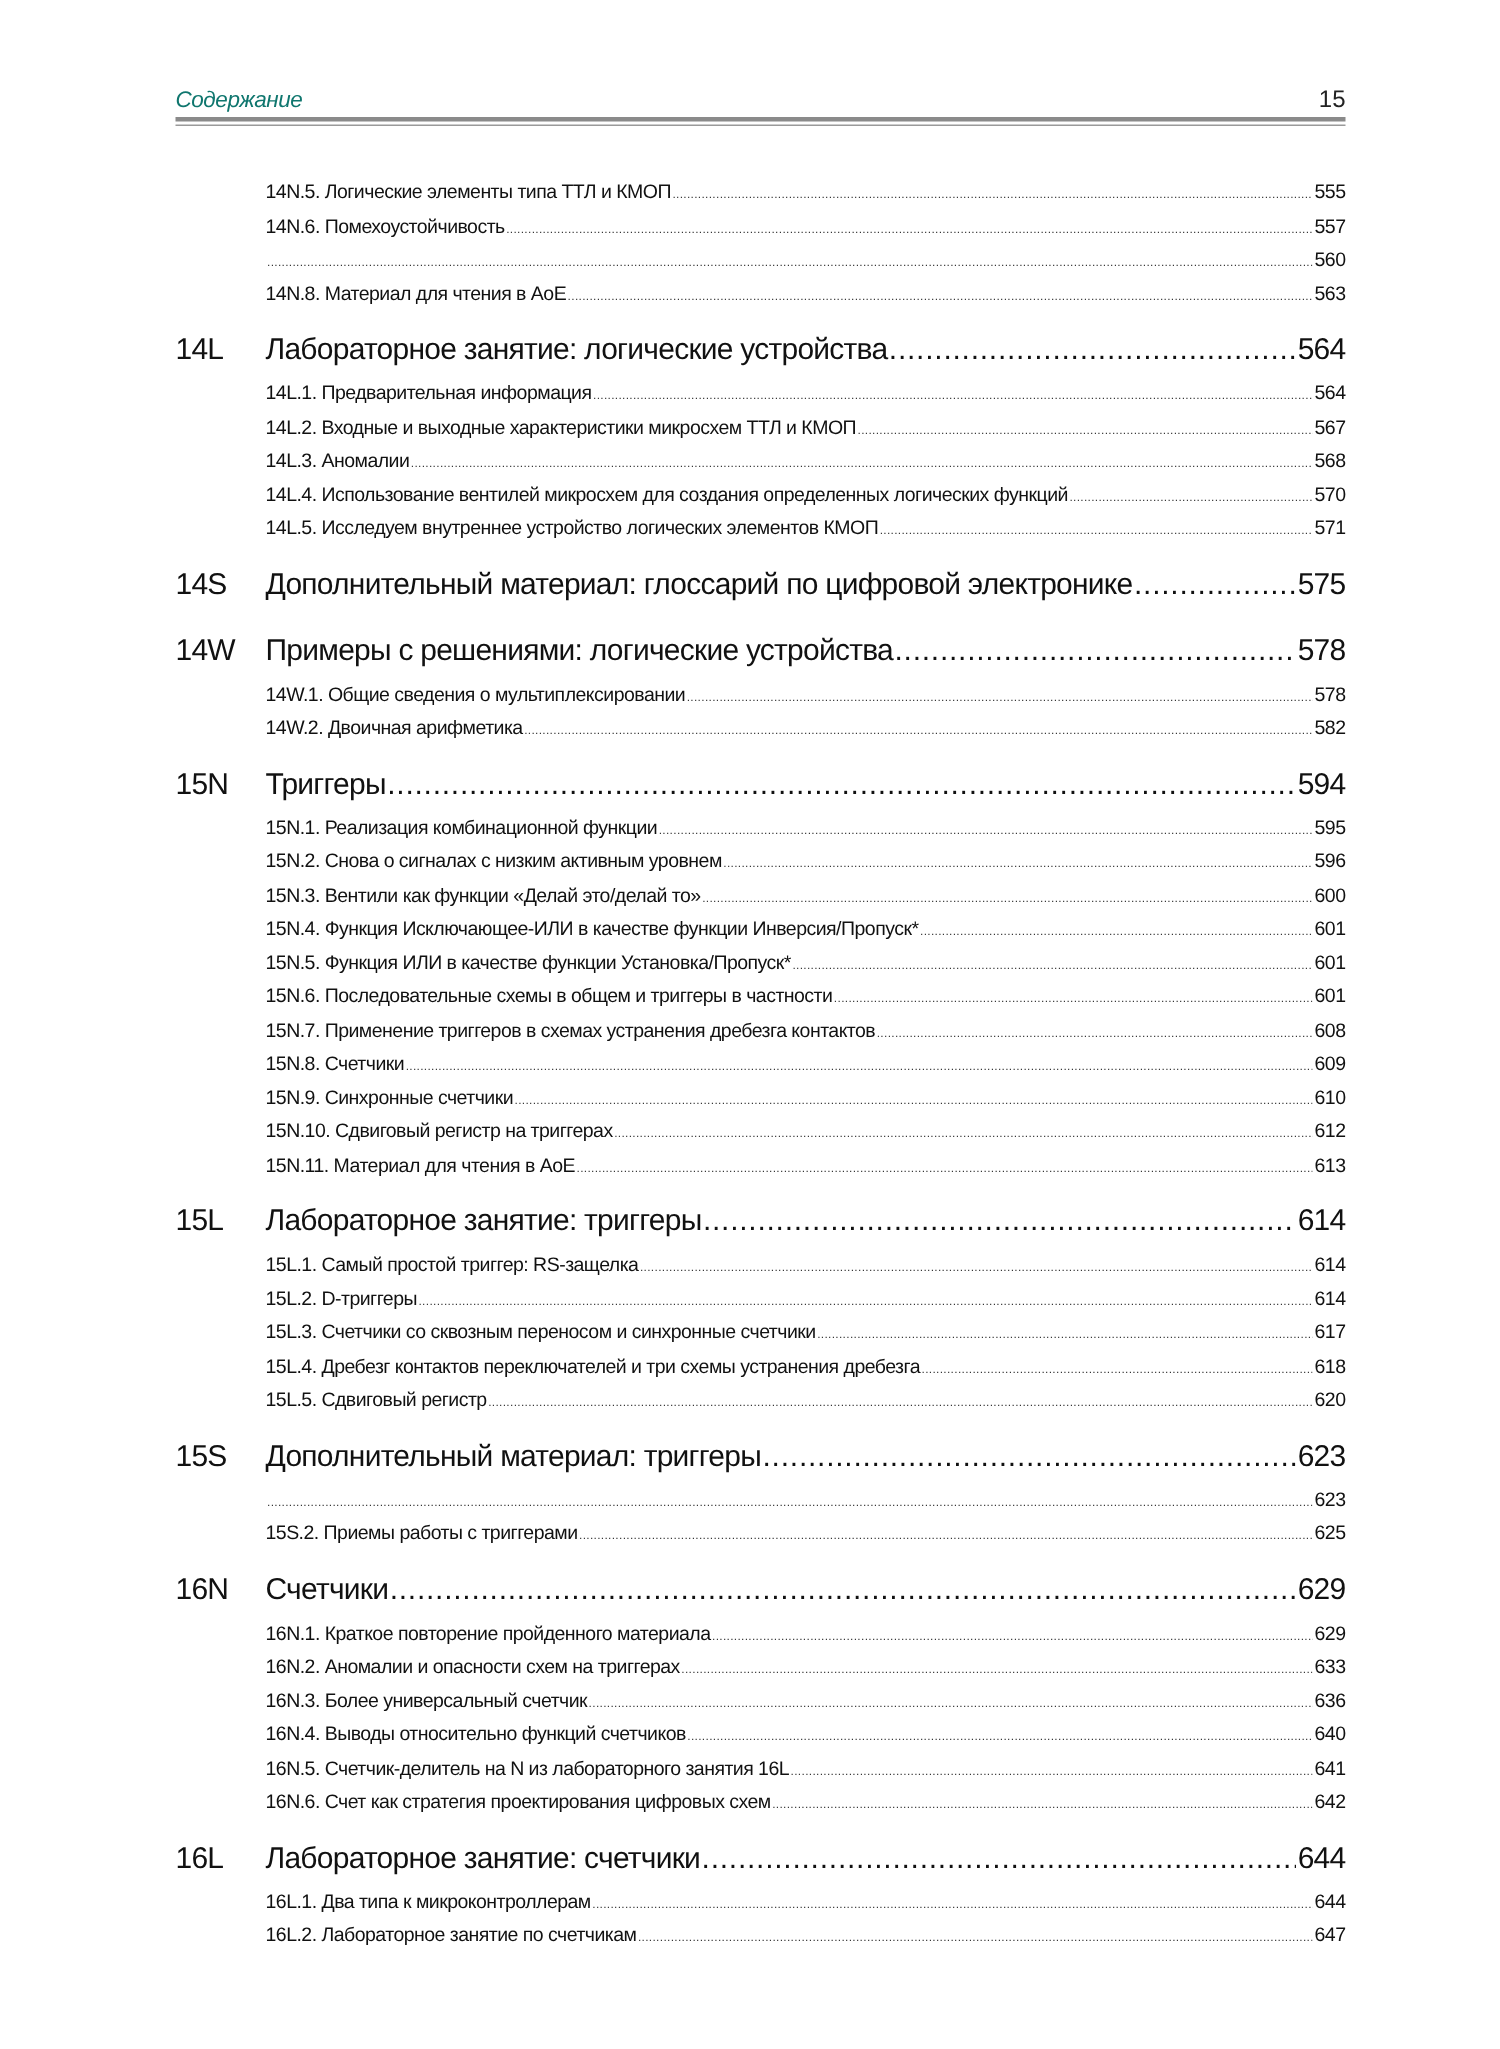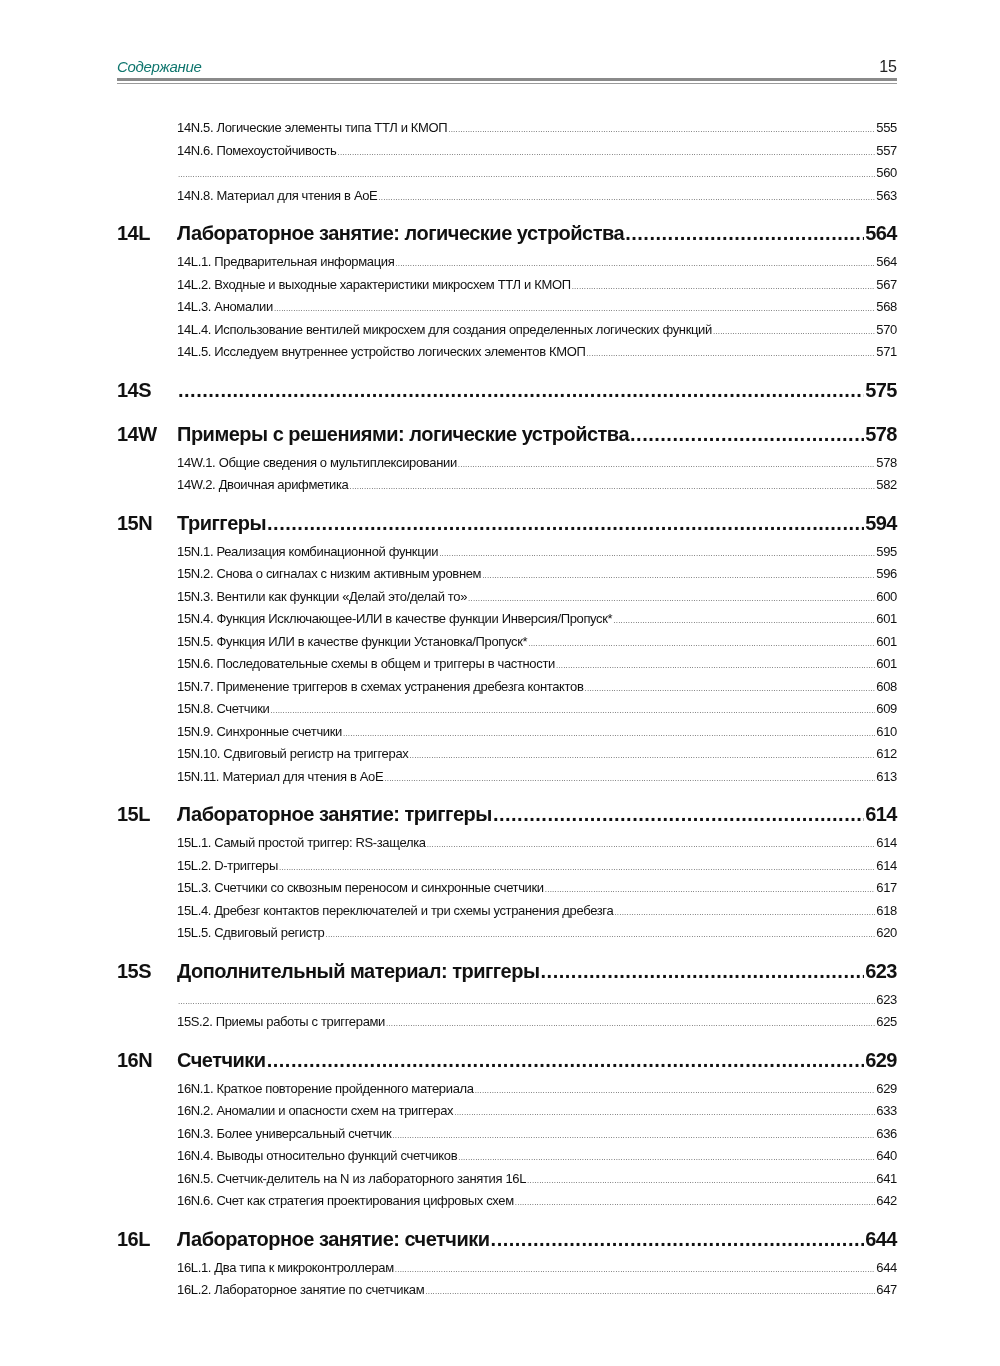--- a/index.html
+++ b/index.html
@@ -5,21 +5,21 @@
   html, body { margin: 0; padding: 0; background: #ffffff; }
   body { width: 1000px; height: 1366px; position: relative; font-family: "Liberation Sans", sans-serif; color: #111; }
   .header { position: absolute; left: 117px; top: 56px; width: 780px; height: 30px; }
   .header-title { position: absolute; left: 0; top: 2px; font-style: italic; font-size: 15px; letter-spacing: -0.3px; color: #0f766e; }
   .header-page { position: absolute; right: 0; top: 2px; font-size: 16px; color: #222; }
   .rule-thick { position: absolute; left: 0; right: 0; top: 22px; height: 3px; background: #8a8a8a; }
   .rule-thin { position: absolute; left: 0; right: 0; top: 27px; height: 1px; background: #9a9a9a; }
 
   .toc { position: absolute; left: 117px; top: 98px; width: 780px; margin-top: 19px; }
   .chapter { position: relative; }
-  .ch-head { display: flex; align-items: center; height: 36px; line-height: 36px; font-weight: bold; font-size: 20px; letter-spacing: -0.5px; }
+  .ch-head { display: flex; align-items: center; height: 36px; line-height: 36px; font-weight: normal; font-size: 20px; letter-spacing: -0.5px; }
   .ch-code { width: 60px; flex: 0 0 60px; }
   .ch-title { flex: 0 0 auto; white-space: nowrap; }
   .dots { flex: 1 1 auto; overflow: hidden; white-space: nowrap; position: relative; margin: 0 1px; }
   .dots::before { content: "................................................................................................................................................................................................................................................................................................................................................................................................"; }
   .ch-page { flex: 0 0 auto; }
   .subs { padding-left: 60px; }
   .sub { display: flex; align-items: baseline; height: 22.5px; line-height: 22.5px; font-size: 13px; letter-spacing: -0.35px; }
   .sub .t { flex: 0 0 auto; white-space: nowrap; }
   .sub .dots { font-size: 8px; letter-spacing: 0.2px; color: #333; }
   .sub .p { flex: 0 0 auto; }
@@ -94,20 +94,21 @@
           <span class="dots"></span>
           <span class="p">571</span>
         </div>
     </div>
   </div>
   <div class="gap"></div>
 
   <div class="chapter">
     <div class="ch-head">
         <span class="ch-code">14S</span>
+        <span class="ch-title">Дополнительный материал: глоссарий по цифровой электронике</span>
         <span class="dots"></span>
         <span class="ch-page">575</span>
       </div>
   </div>
   <div class="gap"></div>
 
   <div class="chapter">
     <div class="ch-head">
         <span class="ch-code">14W</span>
         <span class="ch-title">Примеры с решениями: логические устройства</span>

